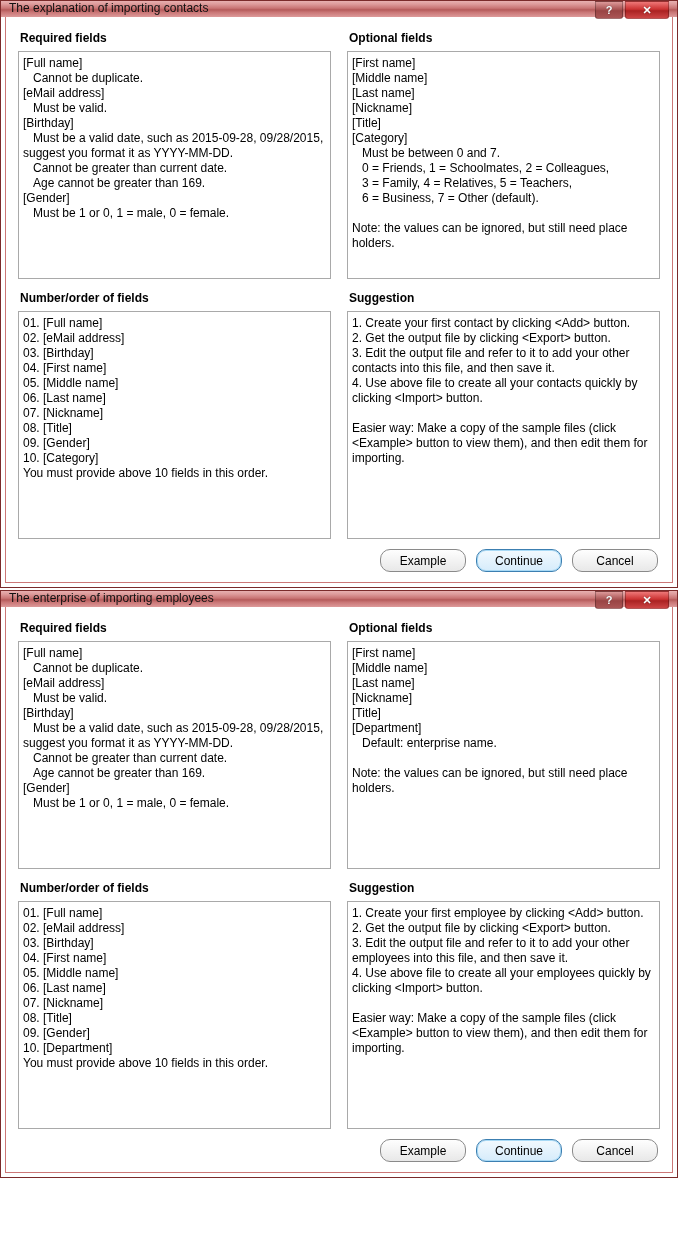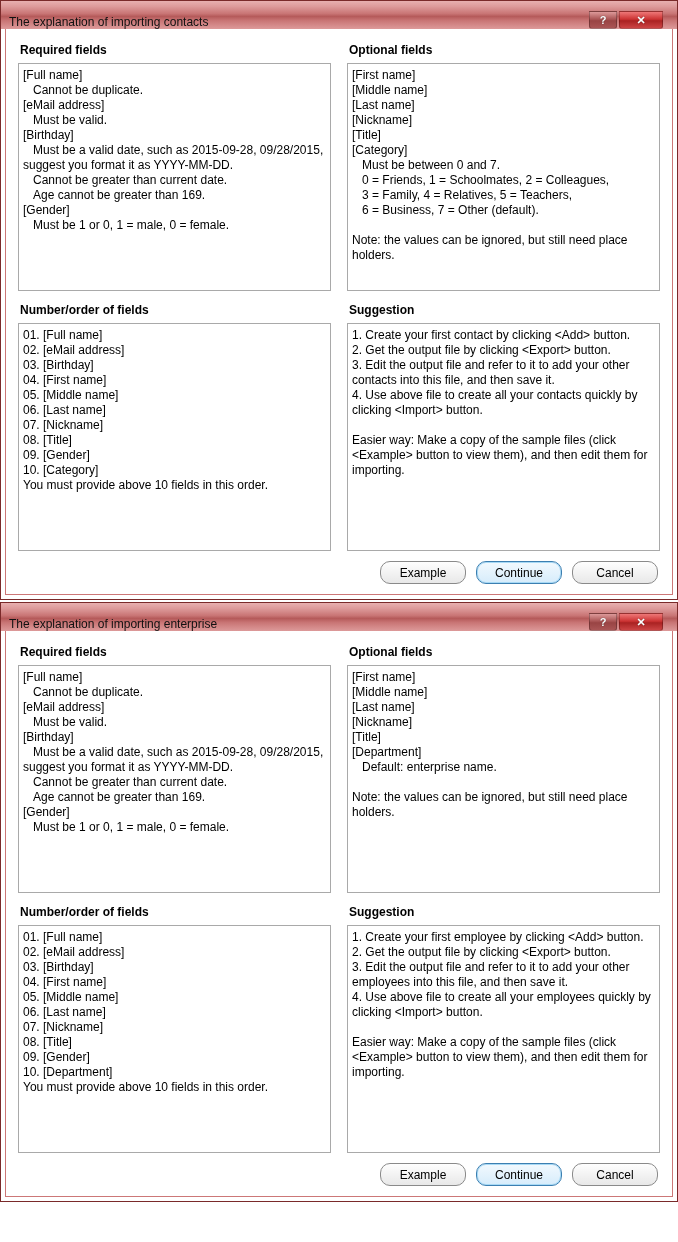--- a/index.html
+++ b/index.html
@@ -10,26 +10,26 @@
     font-family: "Segoe UI", Tahoma, sans-serif;
     font-size: 12px;
     background: #fff;
   }
   .window {
     border: 1px solid #7a2a2a;
     background: #fff;
     margin-bottom: 2px;
   }
   .titlebar {
-    height: 28px;
+    height: 16px;
     background: linear-gradient(to bottom,
       #e8b0b0 0%, #dd9a9a 20%, #c97575 45%, #b55a5a 55%, #c97575 70%, #dd9a9a 100%);
     display: flex;
-    align-items: flex-end;
-    padding: 0 14px 0 8px;
+    align-items: flex-start;
+    padding: 0 8px 0 8px;
     color: #000;
     position: relative;
   }
   .titlebar-title {
     flex: 1;
     font-size: 12px;
     color: #111;
   }
   .titlebar-buttons {
     display: flex;
@@ -194,21 +194,21 @@
     <div class="buttons-row">
       <div class="btn">Example</div>
       <div class="btn btn-default">Continue</div>
       <div class="btn">Cancel</div>
     </div>
   </div>
 </div>
 
 <div class="window">
   <div class="titlebar">
-    <div class="titlebar-title">The explanation of importing enterprise</div>
+    <div class="titlebar-title">The enterprise of importing employees</div>
     <div class="titlebar-buttons">
       <div class="tb-btn tb-help">
           <span>?</span>
         </div>
       <div class="tb-btn tb-close">
           <span>✕</span>
         </div>
     </div>
   </div>
   <div class="client">

